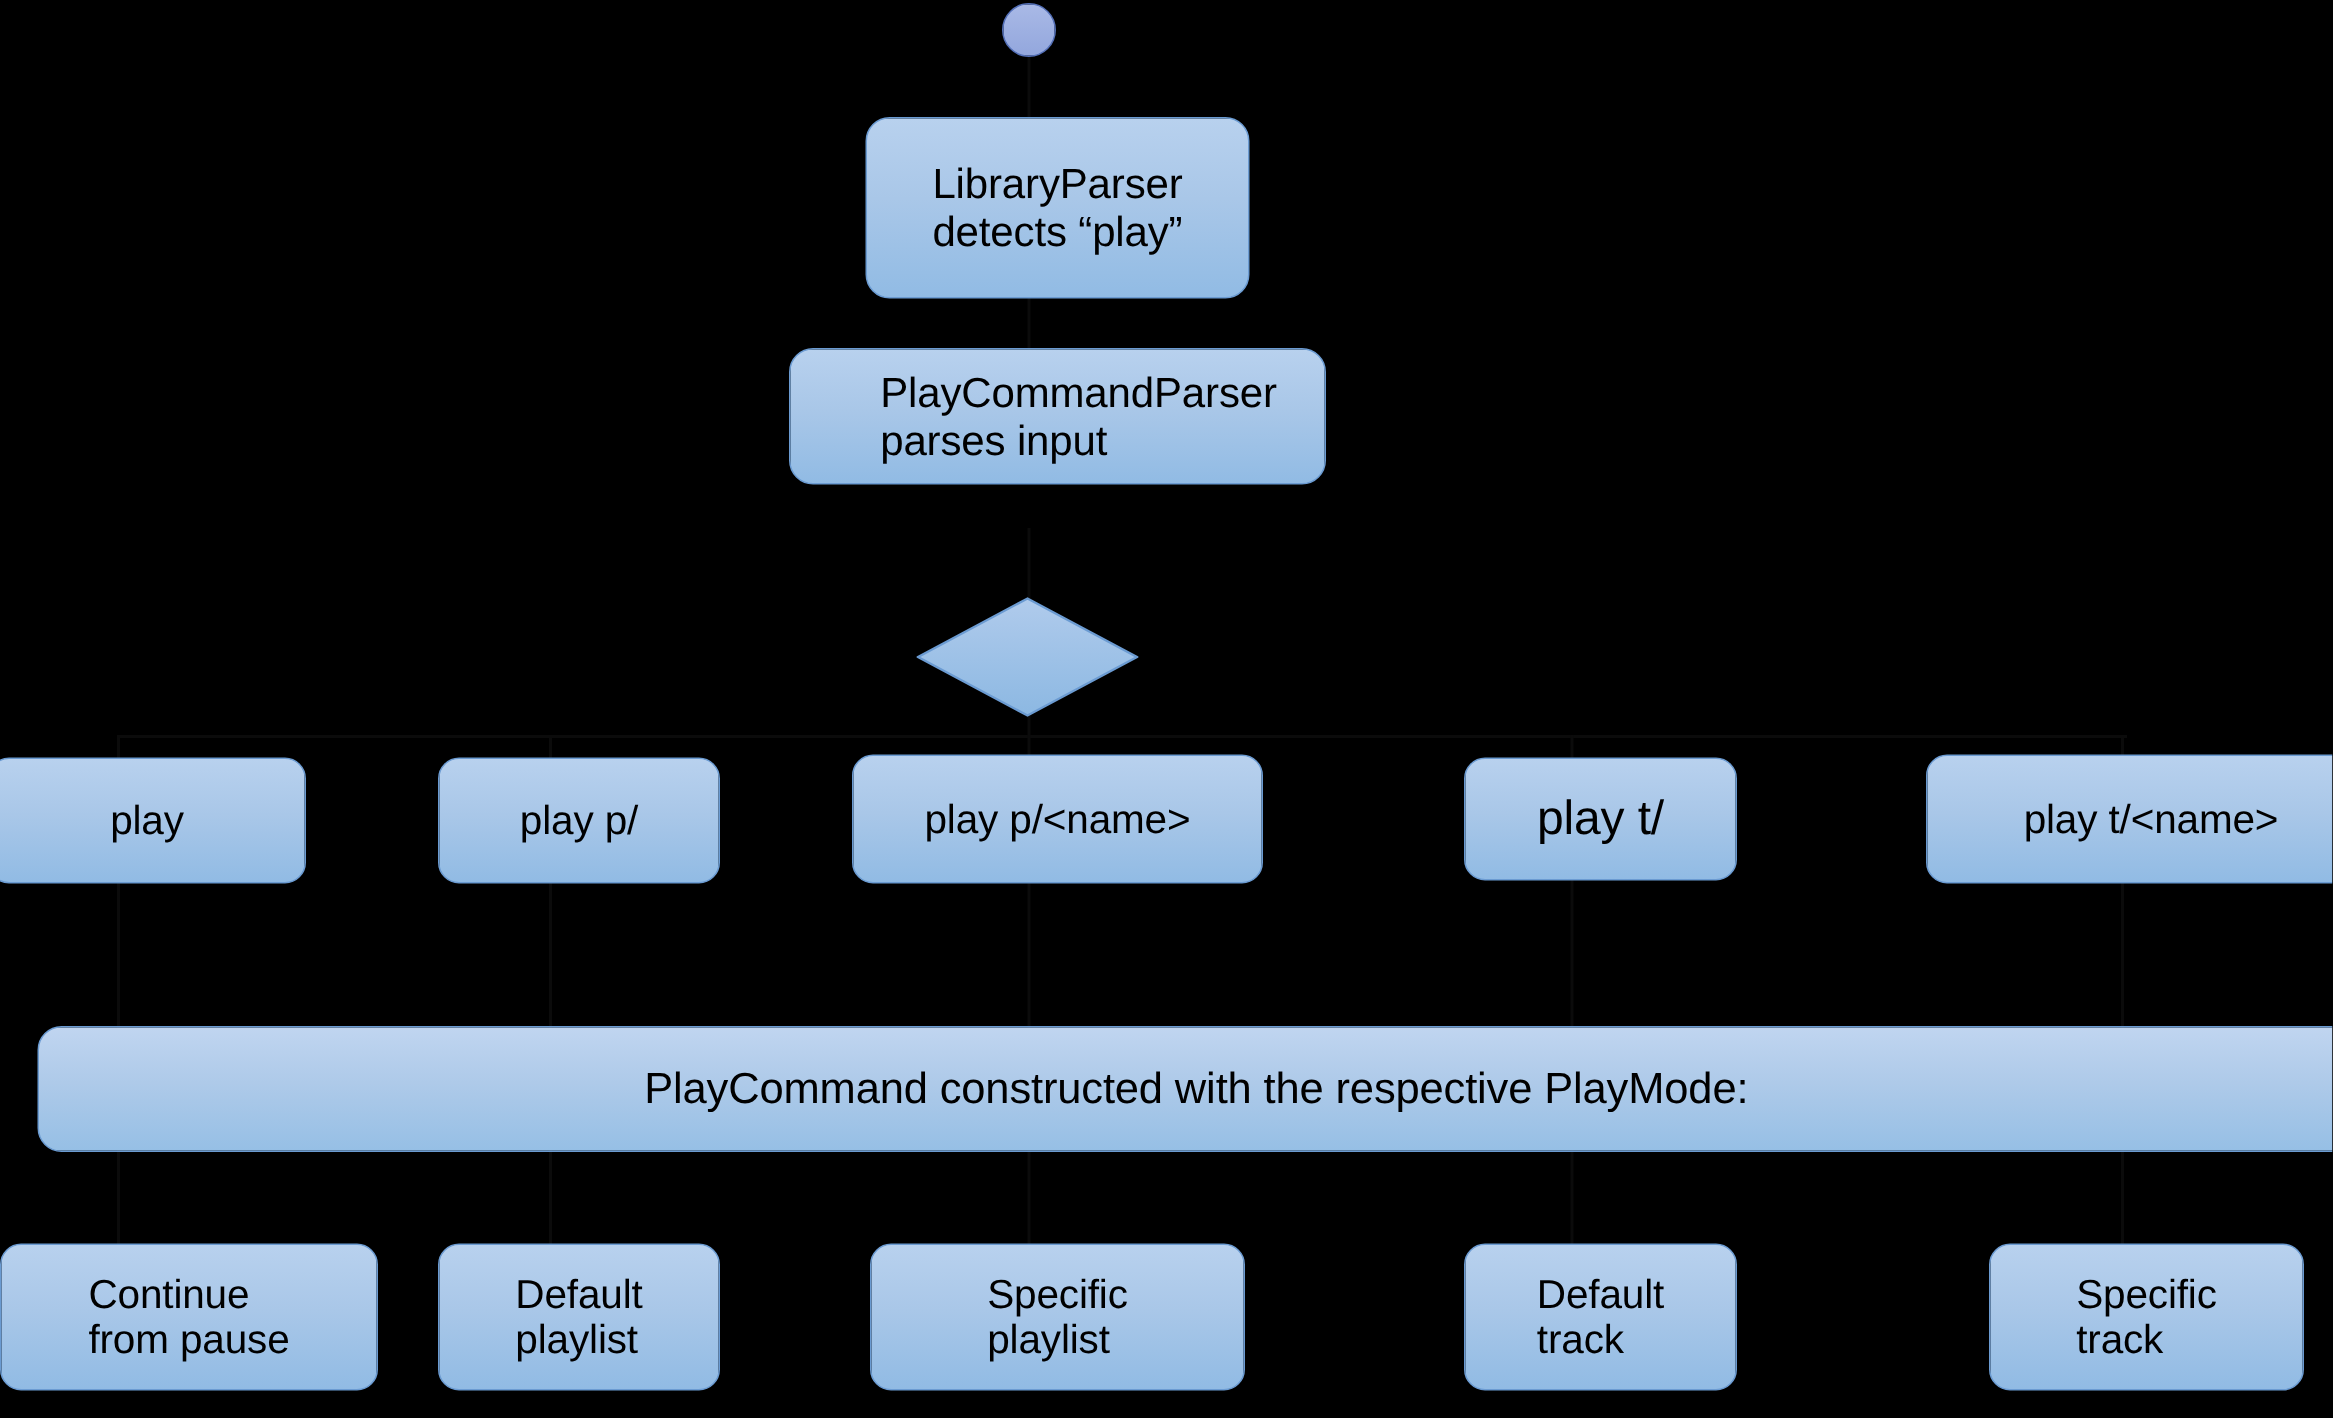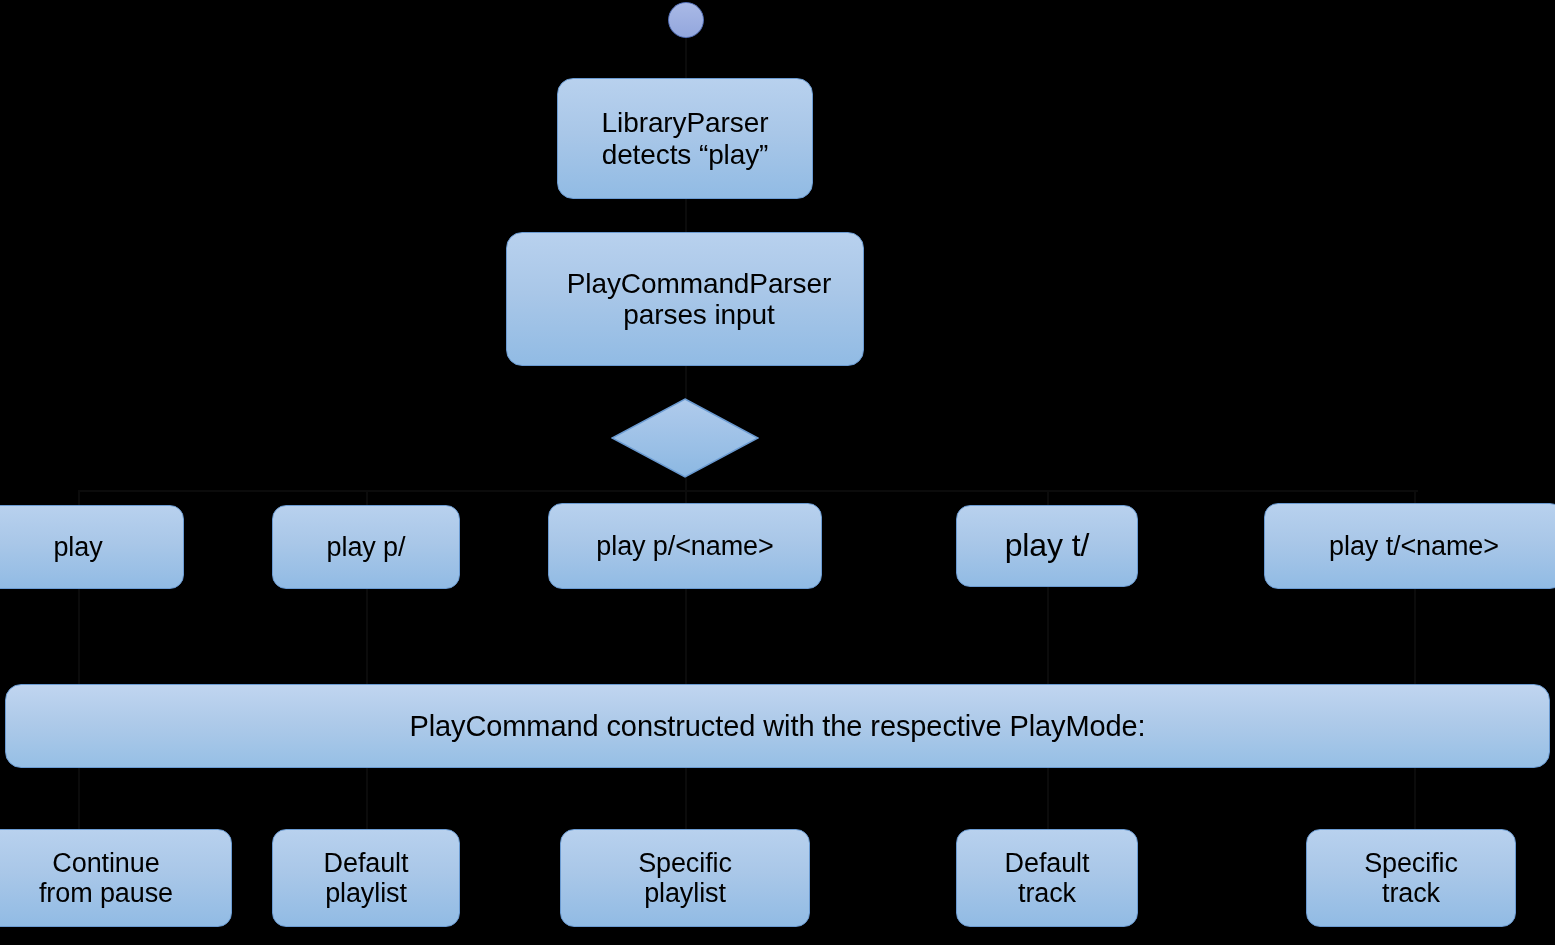--- a/index.html
+++ b/index.html
@@ -17,28 +17,28 @@
     font-family: "Liberation Sans", "DejaVu Sans", sans-serif;
   }
 
   
   .node {
     position: absolute;
     box-sizing: border-box;
     display: flex;
     align-items: center;
     justify-content: center;
-    text-align: center;
     color: #000000;
     background-image: linear-gradient(to bottom, #b8d1ee 0%, #a9c7e8 45%, #91bbe4 100%);
     border: 1px solid #6b9bd2;
     border-radius: 14px;
     line-height: 1.12;
     white-space: pre-line;
     letter-spacing: -0.1px;
+    margin-left: 20px;
   }
 
   
   .start-node {
     position: absolute;
     box-sizing: border-box;
     border-radius: 50%;
     background-image: linear-gradient(to bottom, #a9b9e6 0%, #93a7dd 100%);
     border: 1px solid #5470b8;
   }
@@ -54,21 +54,21 @@
     position: absolute;
   }
   .diamond svg { display: block; }
 
   
   #start-circle   { left: 668px; top: 2px;  width: 36px;  height: 36px; }
 
   #step-detect    { left: 557px; top: 78px;  width: 256px; height: 121px;
                     font-size: 28px; border-radius: 16px; }
 
-  #step-parse     { left: 506px; top: 232px; width: 358px; height: 134px;
+  #step-parse     { left: 506px; top: 232px; width: 358px; height: 91px;
                     font-size: 28px; border-radius: 16px; padding-left: 28px; }
 
   #decision-diamond { left: 611px; top: 398px; width: 148px; height: 80px; }
 
   
   #cmd-play        { left: -28px;  top: 505px; width: 212px; height: 84px; font-size: 27px; }
   #cmd-play-p      { left: 272px;  top: 505px; width: 188px; height: 84px; font-size: 27px; }
   #cmd-play-p-name { left: 548px;  top: 503px; width: 274px; height: 86px; font-size: 27px; }
   #cmd-play-t      { left: 956px;  top: 505px; width: 182px; height: 82px; font-size: 32px; }
   #cmd-play-t-name { left: 1264px; top: 503px; width: 300px; height: 86px; font-size: 27px; }

